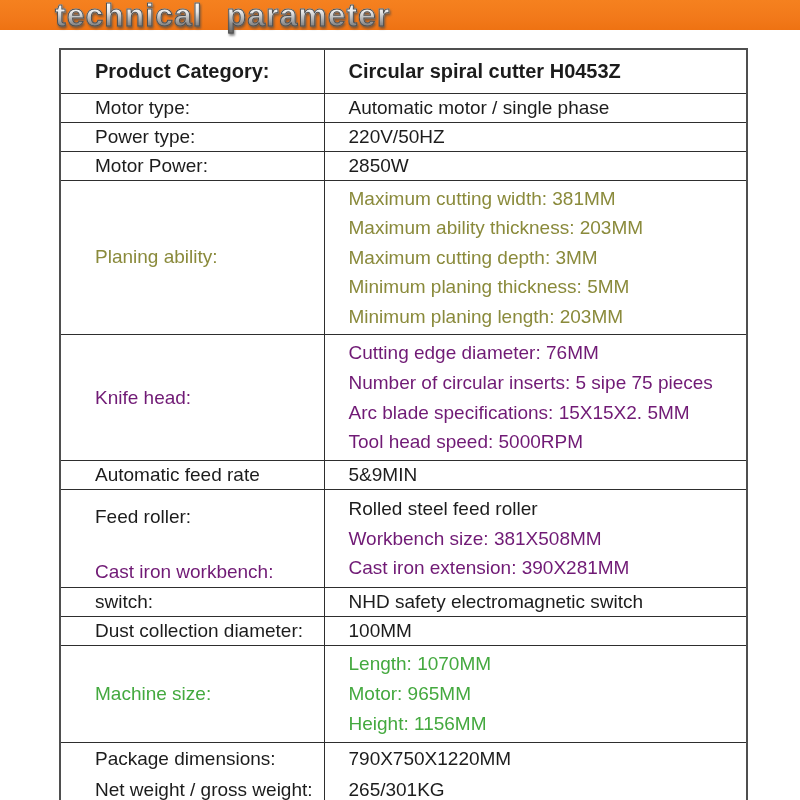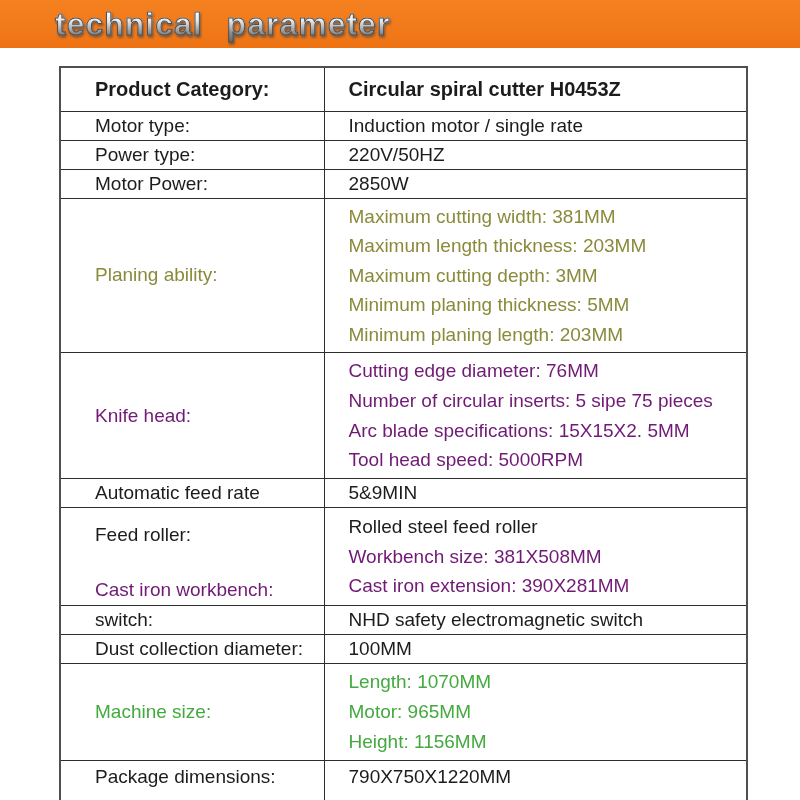--- a/index.html
+++ b/index.html
@@ -1,20 +1,20 @@
 <!DOCTYPE html>
 <html><head>
 <meta charset="utf-8">
 <style>
   * { margin: 0; padding: 0; box-sizing: border-box; }
   html, body { width: 800px; background: #ffffff; font-family: "Liberation Sans", "DejaVu Sans", sans-serif; }
   body { width: 800px; height: 800px; overflow: hidden; }
 
   .banner {
-    width: 800px; height: 48px;
+    width: 800px; height: 30px;
     background: linear-gradient(180deg, #f5811f 0%, #f2791a 60%, #ee7212 100%);
     display: flex; align-items: center;
   }
   .banner-title {
     margin-left: 55px;
     font-size: 32px; font-weight: 800; letter-spacing: 1px; word-spacing: 14px;
     background: linear-gradient(180deg, #ffffff 12%, #e8e8e8 40%, #8f8f8f 72%, #6a6a6a 95%);
     -webkit-background-clip: text; background-clip: text;
     color: #e8e8e8; -webkit-text-fill-color: transparent;
     -webkit-text-stroke: 1px #4f4f4f;
@@ -65,21 +65,21 @@
       <td class="val">
         <div>Circular spiral cutter H0453Z</div>
       </td>
     </tr>
 
     <tr class="simple">
       <td class="lbl">
         <div>Motor type:</div>
       </td>
       <td class="val">
-        <div>Induction motor / single rate</div>
+        <div>Automatic motor / single phase</div>
       </td>
     </tr>
 
     <tr class="simple">
       <td class="lbl">
         <div>Power type:</div>
       </td>
       <td class="val">
         <div>220V/50HZ</div>
       </td>
@@ -93,21 +93,21 @@
         <div>2850W</div>
       </td>
     </tr>
 
     <tr>
       <td class="lbl c-olive">
         <div>Planing ability:</div>
       </td>
       <td class="val pad-v">
         <div class="line c-olive">Maximum cutting width: 381MM</div>
-        <div class="line c-olive">Maximum length thickness: 203MM</div>
+        <div class="line c-olive">Maximum ability thickness: 203MM</div>
         <div class="line c-olive">Maximum cutting depth: 3MM</div>
         <div class="line c-olive">Minimum planing thickness: 5MM</div>
         <div class="line c-olive">Minimum planing length: 203MM</div>
       </td>
     </tr>
 
     <tr>
       <td class="lbl c-red">
         <div>Knife head:</div>
       </td>

